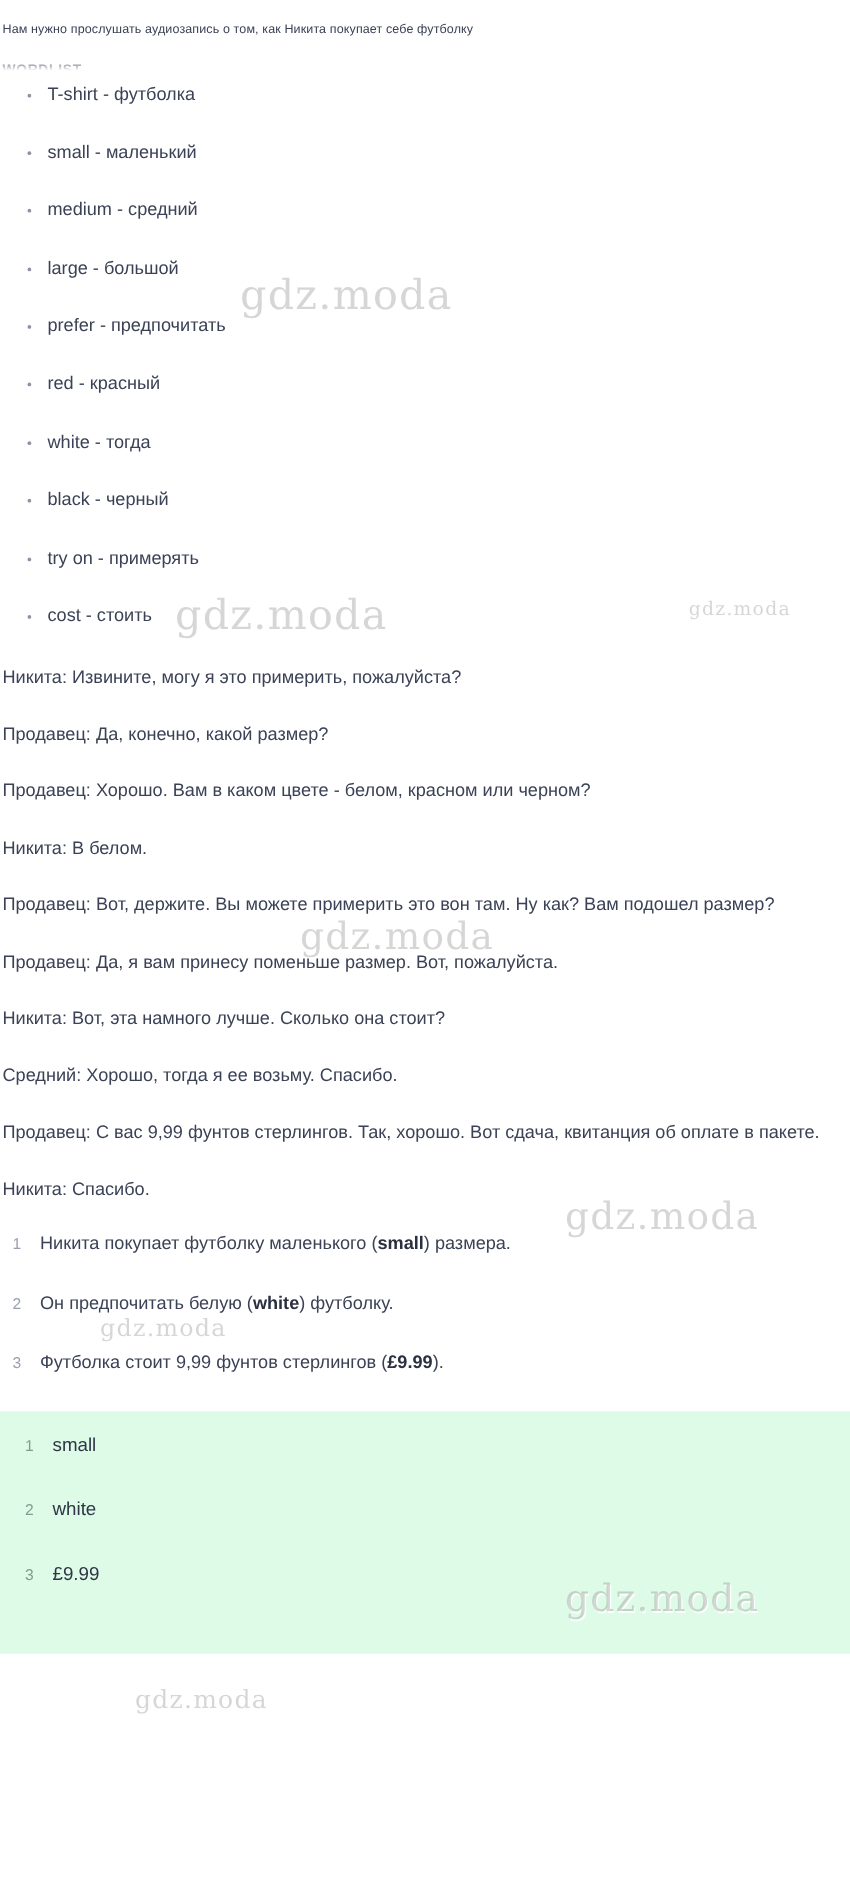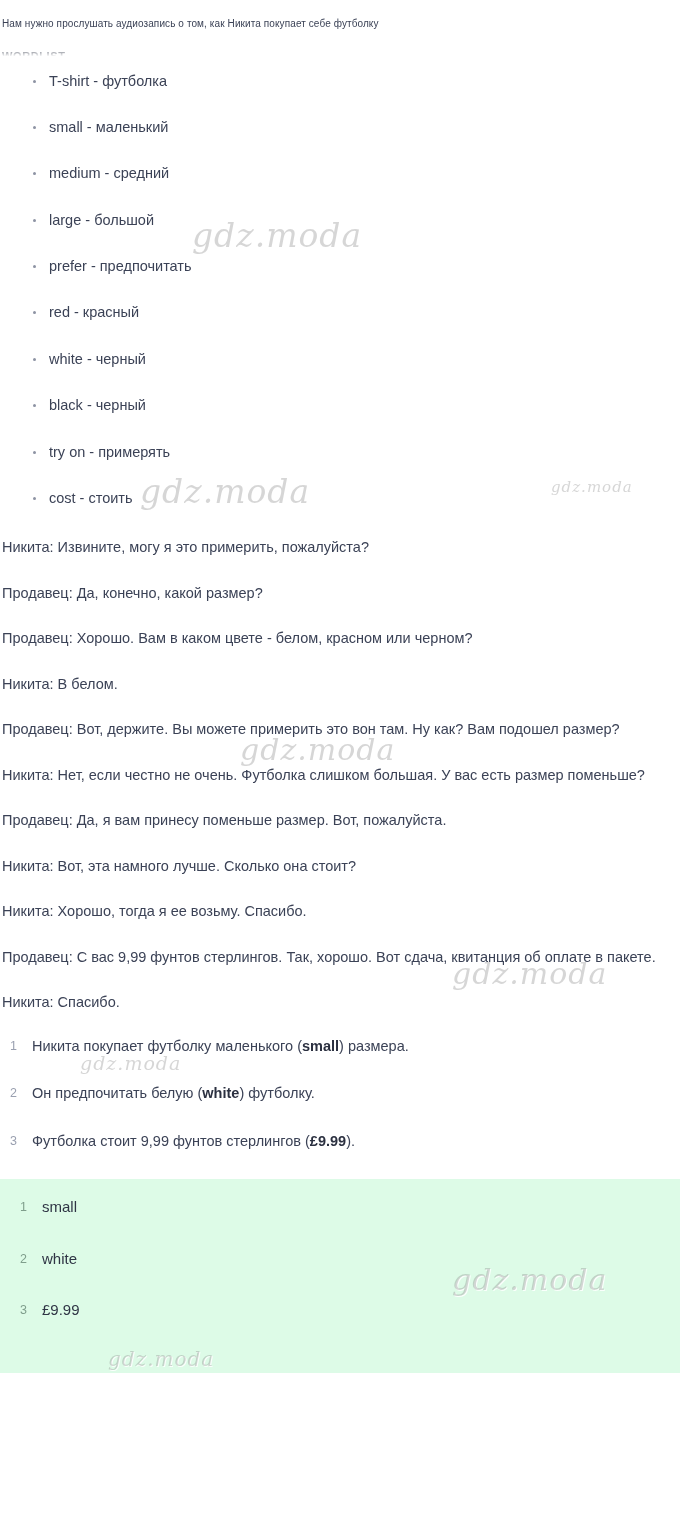--- a/index.html
+++ b/index.html
@@ -30,21 +30,21 @@
   }
   .section-title {
     font-size: 11px;
     font-weight: bold;
     letter-spacing: 0.6px;
     color: #2f3545;
     margin: 18px 0 6px 2px;
   }
   ul.wordlist {
     list-style: none;
-    margin: 11px;
+    margin: 0;
     padding: 0 0 0 22px;
   }
   ul.wordlist li {
     position: relative;
     font-size: 14.5px;
     line-height: 1.2;
     color: #3b4256;
     padding: 0 0 0 16px;
     margin: 0 0 29px 0;
   }
@@ -127,21 +127,20 @@
   
   .wm {
     position: absolute;
     font-family: "DejaVu Serif", "Liberation Serif", serif;
     color: rgba(120,120,120,0.30);
     text-shadow: 1px 1px 0 rgba(255,255,255,0.85);
     white-space: nowrap;
     pointer-events: none;
     user-select: none;
     letter-spacing: 1px;
-    font-style: italic;
   }
   .wm-1 { left: 192px; top: 206px; font-size: 33px; }
   .wm-2 { left: 140px; top: 462px; font-size: 33px; }
   .wm-3 { left: 551px; top: 468px; font-size: 15px; }
   .wm-4 { left: 240px; top: 722px; font-size: 30px; }
   .wm-5 { left: 452px; top: 946px; font-size: 30px; }
   .wm-6 { left: 80px; top: 1042px; font-size: 19px; }
   .wm-7 { left: 452px; top: 1252px; font-size: 30px; }
   .wm-8 { left: 108px; top: 1337px; font-size: 20px; }
   .topfade {
@@ -162,36 +161,35 @@
 
   <div class="section-title">WORDLIST</div>
 
   <ul class="wordlist">
     <li>T-shirt - футболка</li>
     <li>small - маленький</li>
     <li>medium - средний</li>
     <li>large - большой</li>
     <li>prefer - предпочитать</li>
     <li>red - красный</li>
-    <li>white - черный</li>
+    <li>white - тогда</li>
     <li>black - черный</li>
     <li>try on - примерять</li>
     <li>cost - стоить</li>
   </ul>
 
   <div class="dialogue">
     <p>Никита: Извините, могу я это примерить, пожалуйста?</p>
     <p>Продавец: Да, конечно, какой размер?</p>
     <p>Продавец: Хорошо. Вам в каком цвете - белом, красном или черном?</p>
     <p>Никита: В белом.</p>
     <p>Продавец: Вот, держите. Вы можете примерить это вон там. Ну как? Вам подошел размер?</p>
-    <p>Никита: Нет, если честно не очень. Футболка слишком большая. У вас есть размер поменьше?</p>
     <p>Продавец: Да, я вам принесу поменьше размер. Вот, пожалуйста.</p>
     <p>Никита: Вот, эта намного лучше. Сколько она стоит?</p>
-    <p>Никита: Хорошо, тогда я ее возьму. Спасибо.</p>
+    <p>Средний: Хорошо, тогда я ее возьму. Спасибо.</p>
     <p>Продавец: С вас 9,99 фунтов стерлингов. Так, хорошо. Вот сдача, квитанция об оплате в пакете.</p>
     <p>Никита: Спасибо.</p>
   </div>
 
   <ol class="answers">
     <li><span>Никита покупает футболку маленького (</span><b>small</b><span>) размера.</span></li>
     <li><span>Он предпочитать белую (</span><b>white</b><span>) футболку.</span></li>
     <li><span>Футболка стоит 9,99 фунтов стерлингов (</span><b>£9.99</b><span>).</span></li>
   </ol>
 

